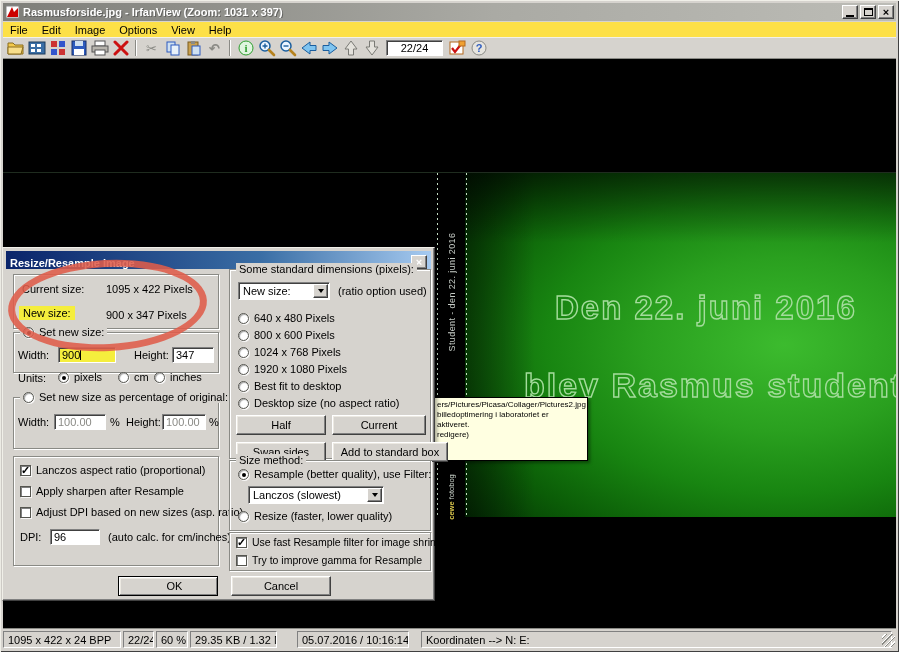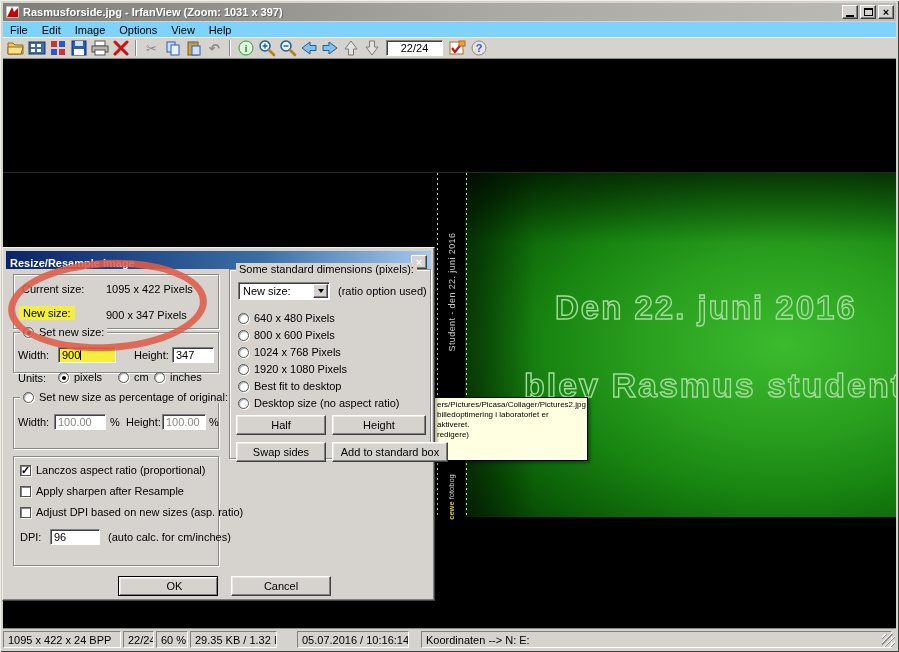--- a/index.html
+++ b/index.html
@@ -10,21 +10,21 @@
   .titlebar{position:absolute;left:3px;top:3px;width:893px;height:18px;display:flex;align-items:center;padding:0 2px;
     background:linear-gradient(90deg,#7d7d78 0%,#99999300 0),linear-gradient(90deg,#7e7e79,#aaaaa4 55%,#bcbcb6);}
   .app-icon{width:14px;height:14px;margin:0 3px 0 1px;flex:none;}
   .title-text{color:#fff;font-weight:bold;text-shadow:1px 1px 0 rgba(60,60,60,.55);flex:1;white-space:nowrap;overflow:hidden;}
   .wb{width:16px;height:14px;margin-left:2px;background:#d6d3ce;border:1px solid;border-color:#fff #404040 #404040 #fff;
     box-shadow:inset -1px -1px 0 #808080;display:flex;align-items:center;justify-content:center;flex:none;}
   .g-min{width:8px;height:2px;background:#000;margin-top:7px;}
   .g-max{width:9px;height:8px;border:1px solid #000;border-top-width:2px;}
   .g-close{font-weight:bold;font-size:11px;line-height:10px;}
   
-  .menubar{position:absolute;left:3px;top:22px;width:893px;height:15px;display:flex;align-items:center;background:#7dd3fc;}
+  .menubar{position:absolute;left:3px;top:22px;width:893px;height:15px;display:flex;align-items:center;background:#fde047;}
   .menu-item{padding:0 7px;}
   .toolbar{position:absolute;left:3px;top:37px;width:893px;height:22px;display:flex;align-items:center;background:#d6d3ce;
     border-top:1px solid #f2f1ea;border-bottom:1px solid #8a8a85;padding-left:2px;}
   .tb-icon{width:21px;height:20px;display:flex;align-items:center;justify-content:center;}
   .tb-sep{width:2px;height:16px;border-left:1px solid #8a8a85;border-right:1px solid #fff;margin:0 4px;}
   .page-box{width:57px;height:16px;background:#fff;border:1px solid;border-color:#808080 #fff #fff #808080;
     box-shadow:inset 1px 1px 0 #404040;text-align:center;line-height:14px;margin:0 4px;}
   .glyph{font-size:13px;line-height:13px;}
   
   .viewport{position:absolute;left:3px;top:59px;width:893px;height:569px;background:#000;overflow:hidden;}
@@ -359,26 +359,53 @@
       </div>
       <div class="ctl" style="left:8px;top:110px;">
         <span class="radio"></span>
           <span>Best fit to desktop</span>
       </div>
       <div class="ctl" style="left:8px;top:127px;">
         <span class="radio"></span>
           <span>Desktop size (no aspect ratio)</span>
       </div>
       <div class="btn" style="left:6px;top:145px;width:90px;height:20px;">Half</div>
-      <div class="btn" style="left:102px;top:145px;width:94px;height:20px;">Height</div>
+      <div class="btn" style="left:102px;top:145px;width:94px;height:20px;">Current</div>
       <div class="btn" style="left:6px;top:163px;width:90px;height:20px;margin-top:9px;">Swap sides</div>
       <div class="btn" style="left:102px;top:163px;width:116px;height:20px;margin-top:9px;">Add to standard box</div>
     </div>
 
-
+    <div class="groupbox" style="left:226px;top:212px;width:202px;height:71px;">
+      <div class="legend">Size method:</div>
+      <div class="ctl" style="left:8px;top:7px;">
+        <span class="radio checked"></span>
+          <span>Resample (better quality), use Filter:</span>
+      </div>
+      <div class="combo" style="left:18px;top:25px;width:136px;">
+        <span>Lanczos (slowest)</span>
+        <span class="combo-arrow">
+            <span class="tri"></span>
+          </span>
+      </div>
+      <div class="ctl" style="left:8px;top:49px;">
+        <span class="radio"></span>
+          <span>Resize (faster, lower quality)</span>
+      </div>
+    </div>
+
+    <div class="groupbox" style="left:226px;top:284px;width:202px;height:39px;">
+      <div class="ctl" style="left:6px;top:3px;">
+        <span class="checkbox checked"></span>
+          <span style="font-size:10.5px;">Use fast Resample filter for image shrinking</span>
+      </div>
+      <div class="ctl" style="left:6px;top:21px;">
+        <span class="checkbox"></span>
+          <span style="font-size:10.5px;">Try to improve gamma for Resample</span>
+      </div>
+    </div>
 
     <div class="btn default" style="left:115px;top:328px;width:100px;height:20px;">OK</div>
     <div class="btn" style="left:228px;top:328px;width:100px;height:20px;">Cancel</div>
   </div>
 
   <div class="statusbar">
     <span class="sb" style="width:118px;">1095 x 422 x 24 BPP</span>
     <span class="sb" style="width:31px;">22/24</span>
     <span class="sb" style="width:32px;">60 %</span>
     <span class="sb" style="width:87px;">29.35 KB / 1.32 MB</span>

